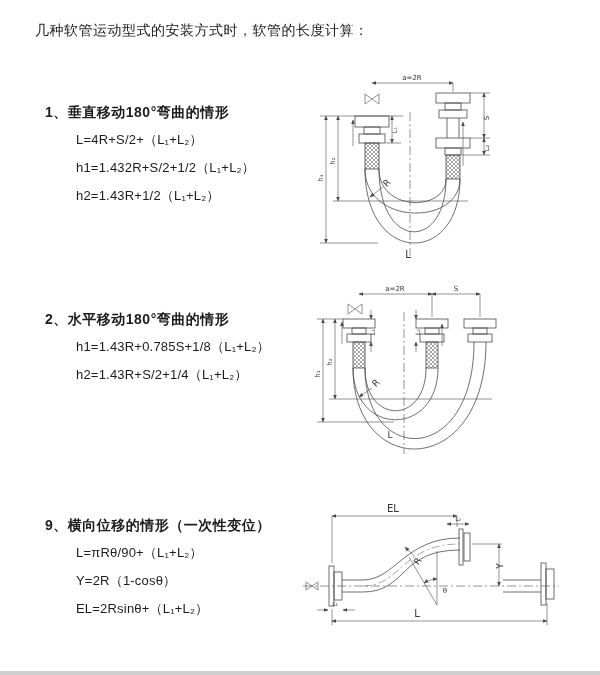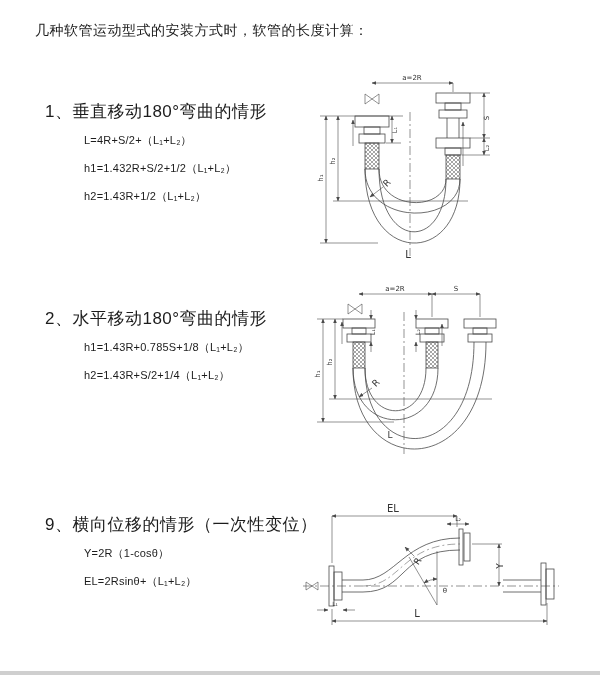--- a/index.html
+++ b/index.html
@@ -1,21 +1,21 @@
 <!DOCTYPE html>
 <html><head>
 <meta charset="utf-8">
 <style>
   html,body{margin:0;padding:0}
   body{width:600px;height:675px;background:#ffffff;position:relative;overflow:hidden;
        font-family:"Liberation Sans","DejaVu Sans",sans-serif;color:#1c1c1c}
   .title{position:absolute;left:35px;top:22px;font-size:14px;font-weight:normal;letter-spacing:.5px}
   .section{position:absolute;left:45px;width:275px}
-  .heading{font-size:17px;font-weight:normal;letter-spacing:.5px;line-height:18px}
-  .formula{font-size:11px;margin-left:39px;margin-top:10px;line-height:18px;letter-spacing:.2px}
+  .heading{font-size:14px;font-weight:bold;letter-spacing:.5px;line-height:18px}
+  .formula{font-size:13px;margin-left:31px;margin-top:10px;line-height:18px;letter-spacing:.2px}
   .formula:first-of-type{margin-top:12px}
   .diagram{position:absolute}
   svg text{font-family:"DejaVu Sans",sans-serif;fill:#333}
   .bottom-edge{position:absolute;left:0;bottom:0;width:600px;height:4px;background:#cfcfcf}
 </style>
 </head>
 <body>
 
 <svg width="0" height="0" style="position:absolute" aria-hidden="true">
   <defs>
@@ -38,20 +38,21 @@
 </div>
 
 <div class="section" style="top:310px">
   <div class="heading">2、水平移动180°弯曲的情形</div>
   <div class="formula">h1=1.43R+0.785S+1/8（L₁+L₂）</div>
   <div class="formula">h2=1.43R+S/2+1/4（L₁+L₂）</div>
 </div>
 
 <div class="section" style="top:516px">
   <div class="heading">9、横向位移的情形（一次性变位）</div>
+  <div class="formula">L=πRθ/90+（L₁+L₂）</div>
   <div class="formula">Y=2R（1-cosθ）</div>
   <div class="formula">EL=2Rsinθ+（L₁+L₂）</div>
 </div>
 
 <div class="diagram" style="left:308px;top:66px">
 <svg width="285" height="197" viewBox="0 0 285 197">
   <g stroke="#4a4a4a" stroke-width="0.8" fill="none">
     <line x1="102" y1="46" x2="102" y2="190" stroke-dasharray="9 3 2 3" stroke-width="0.6"></line>
 
     <rect x="47" y="50" width="34" height="11"></rect>

